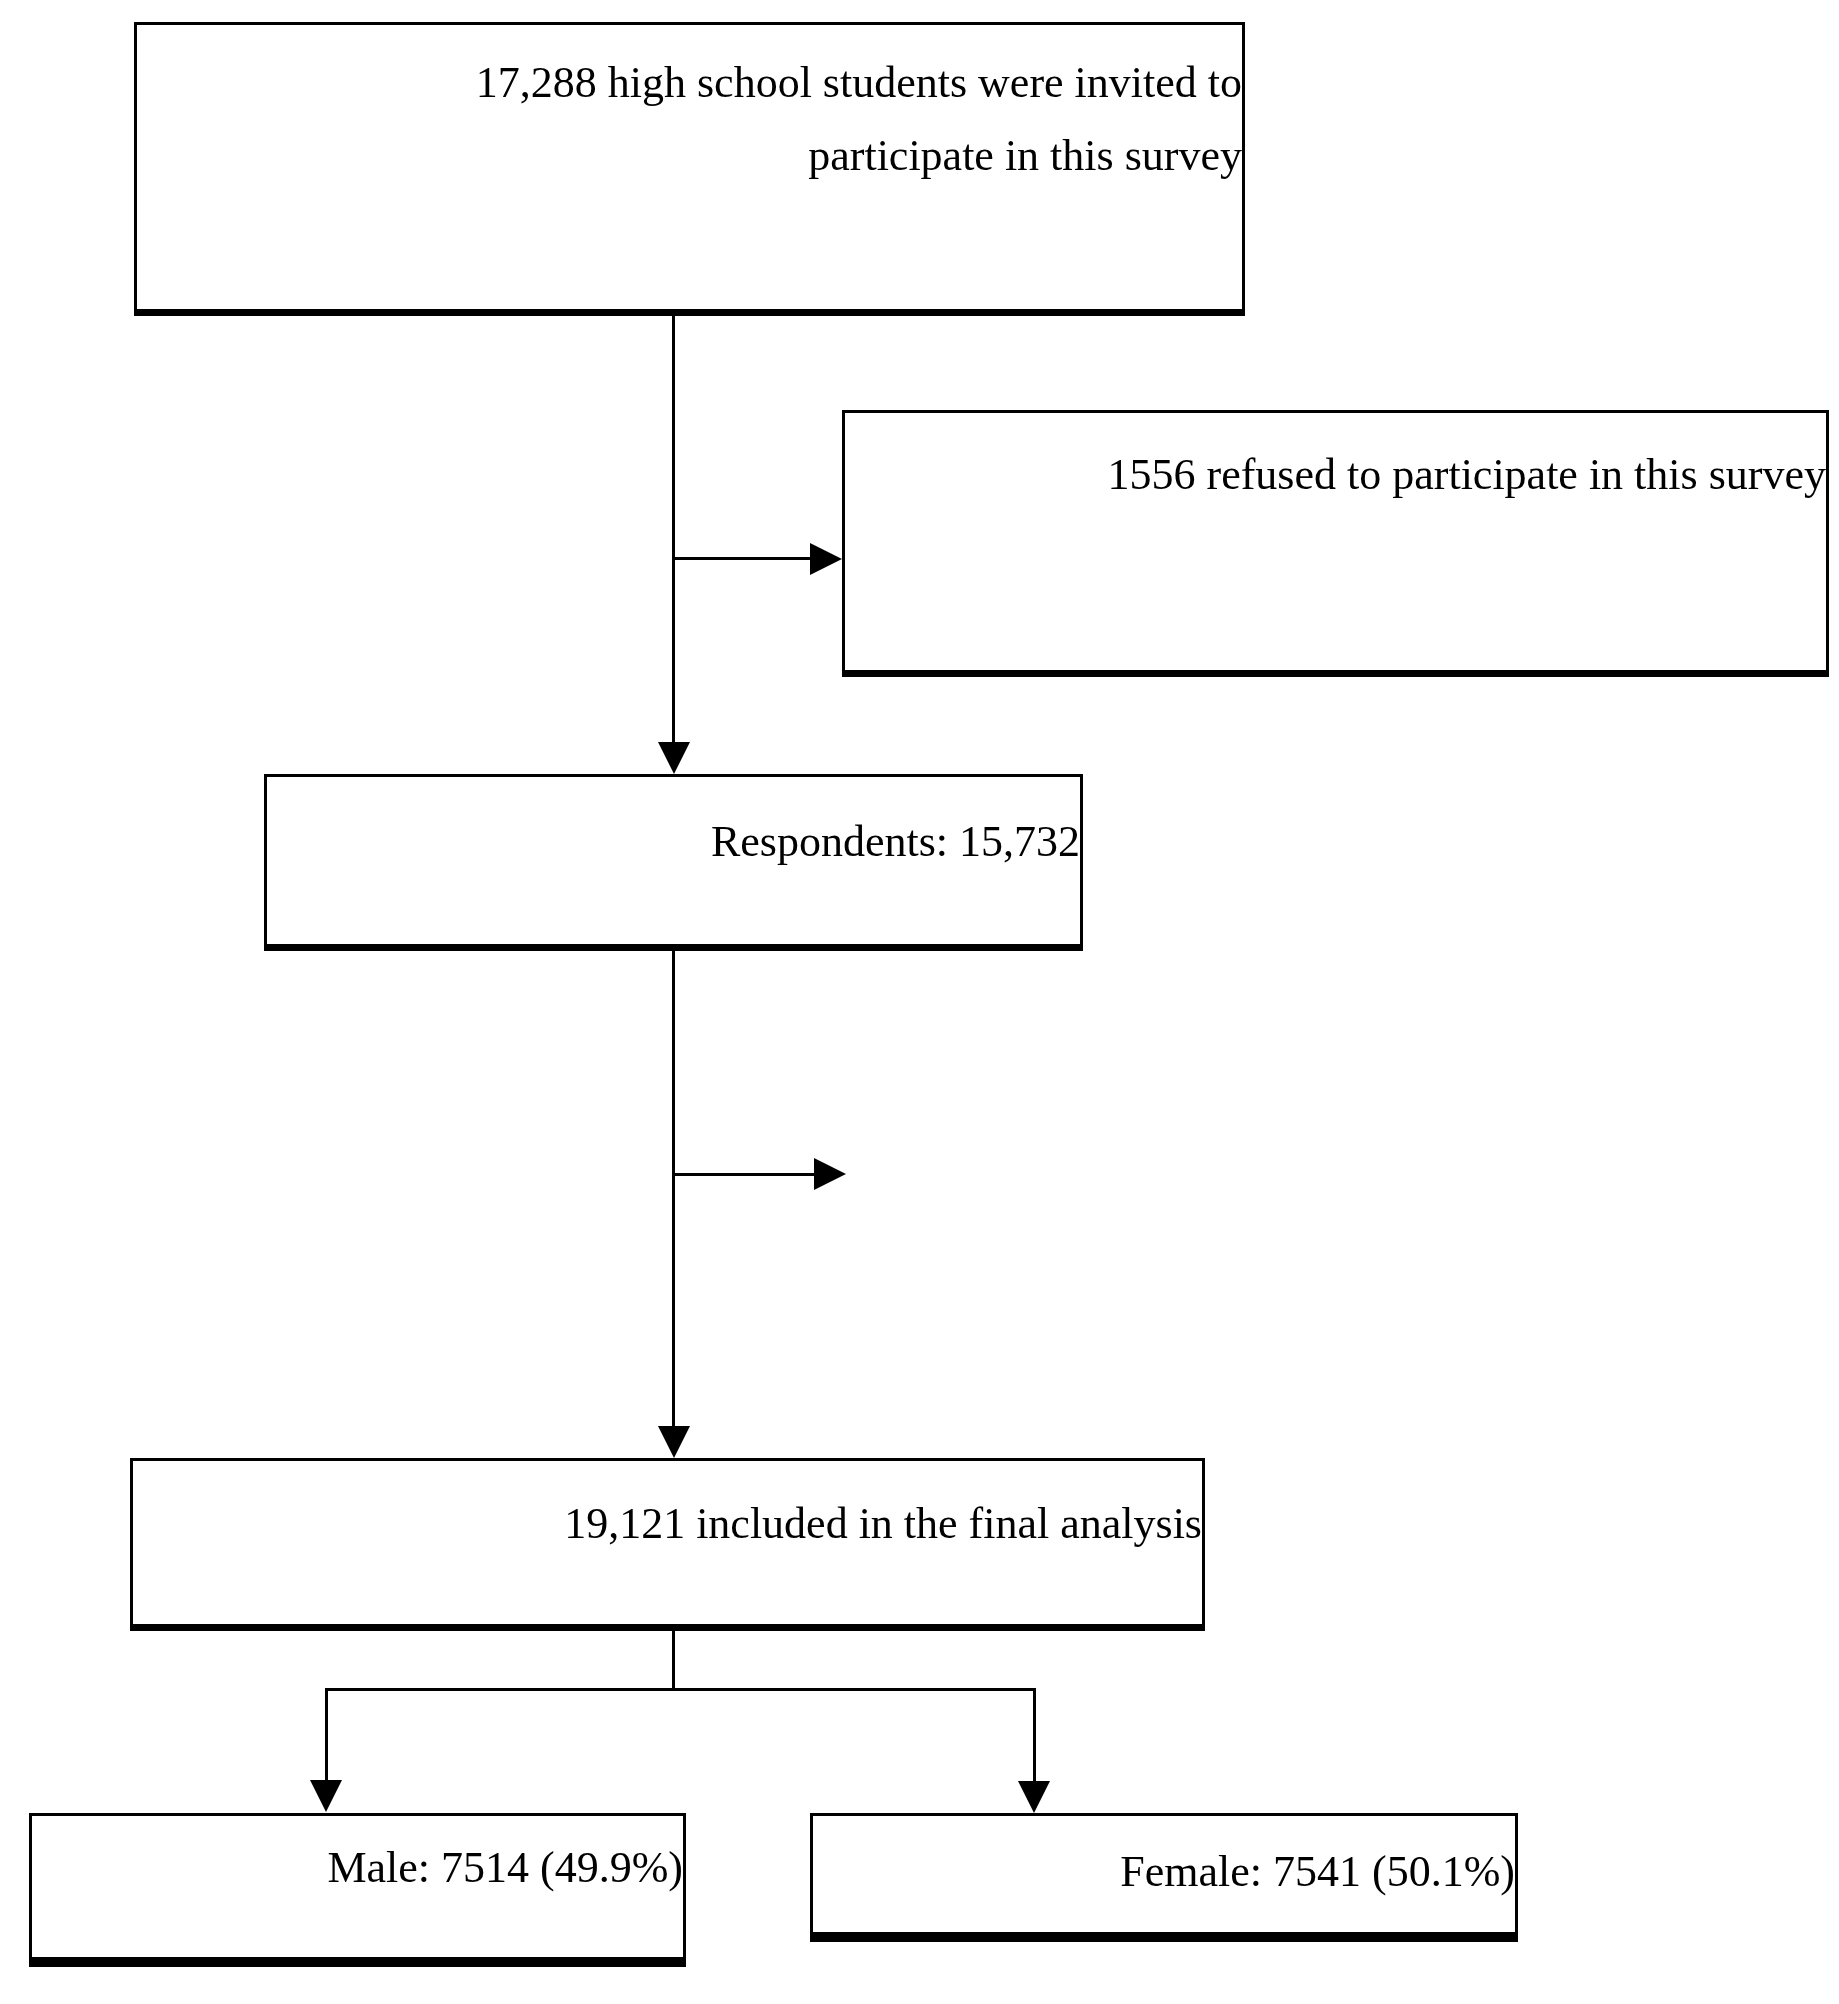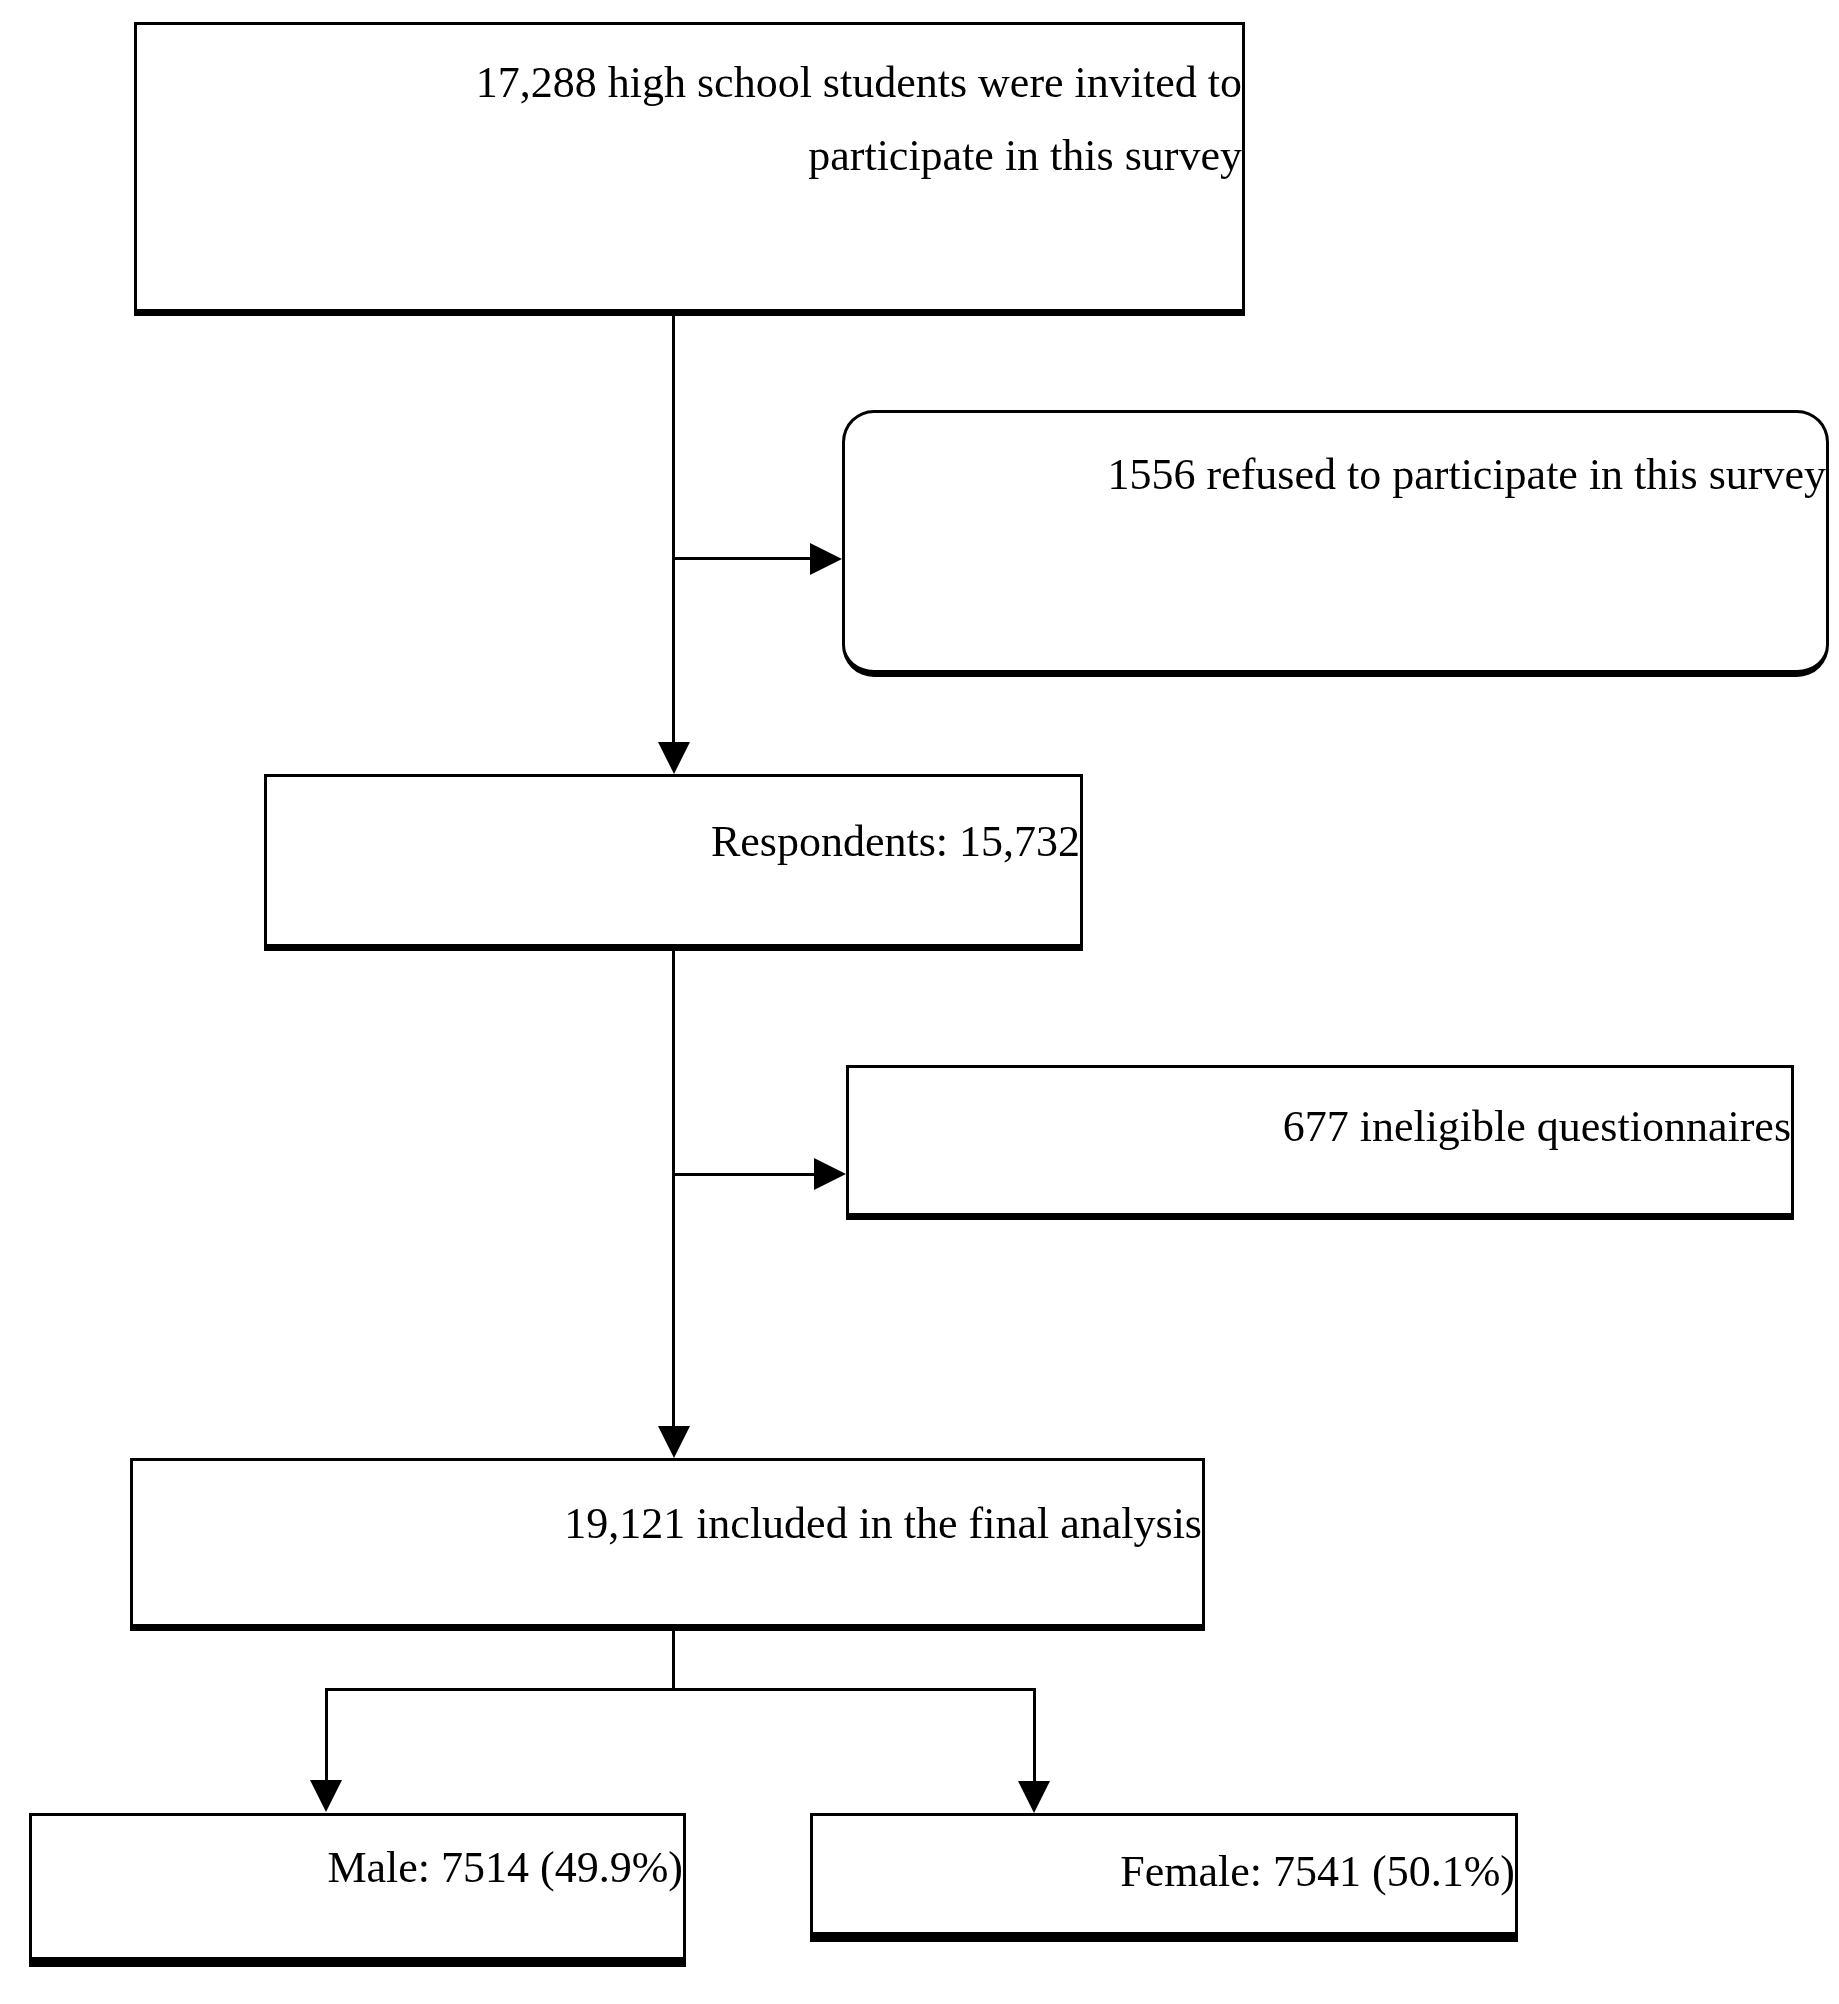--- a/index.html
+++ b/index.html
@@ -21,21 +21,21 @@
     background: #ffffff;
     border: 3.7px solid #000000;
     border-bottom-width: 7.3px;
     text-align: right;
     font-size: 44px;
     line-height: 73px;
     white-space: pre-line;
   }
 
   .node--invited     { left: 134px;  top: 22px;   width: 1111px; height: 294px; padding-top: 20.5px; }
-  .node--refused     { left: 842px; top: 410px;  width: 987px; height: 267px; padding-top: 25px; border-radius: 32px; }
+  .node--refused     { left: 842px; top: 410px;  width: 987px; height: 267px; padding-top: 25px; }
   .node--respondents { left: 264px;  top: 774px; width: 819px; height: 177px; padding-top: 28px; }
   .node--ineligible  { left: 846px; top: 1065px; width: 948px; height: 155px; padding-top: 22px; }
   .node--final       { left: 130px;  top: 1458px; width: 1075px; height: 173px; padding-top: 26px; }
   .node--male        { left: 29px;   top: 1813px; width: 657px;  height: 154px; padding-top: 15px; border-bottom-width: 10.2px; }
   .node--female      { left: 810px; top: 1813px; width: 708px;  height: 129px; padding-top: 19px; border-bottom-width: 10.2px; }
 
   
   .line {
     position: absolute;
     background: #000000;
@@ -92,21 +92,20 @@
   <div class="arrow-right arrow--intoRefused"></div>
   <div class="arrow-right arrow--intoIneligible"></div>
 
   <div class="node node--invited">17,288 high school students were invited to
 participate in this survey</div>
 
   <div class="node node--refused">1556 refused to participate in this survey</div>
 
   <div class="node node--respondents">Respondents: 15,732</div>
 
-  <div class="node node--ineligible">677 ineligible questionnaires</div>
 
   <div class="node node--final">19,121 included in the final analysis</div>
 
   <div class="node node--male">Male: 7514 (49.9%)</div>
 
   <div class="node node--female">Female: 7541 (50.1%)</div>
 
 </div>
 
 

